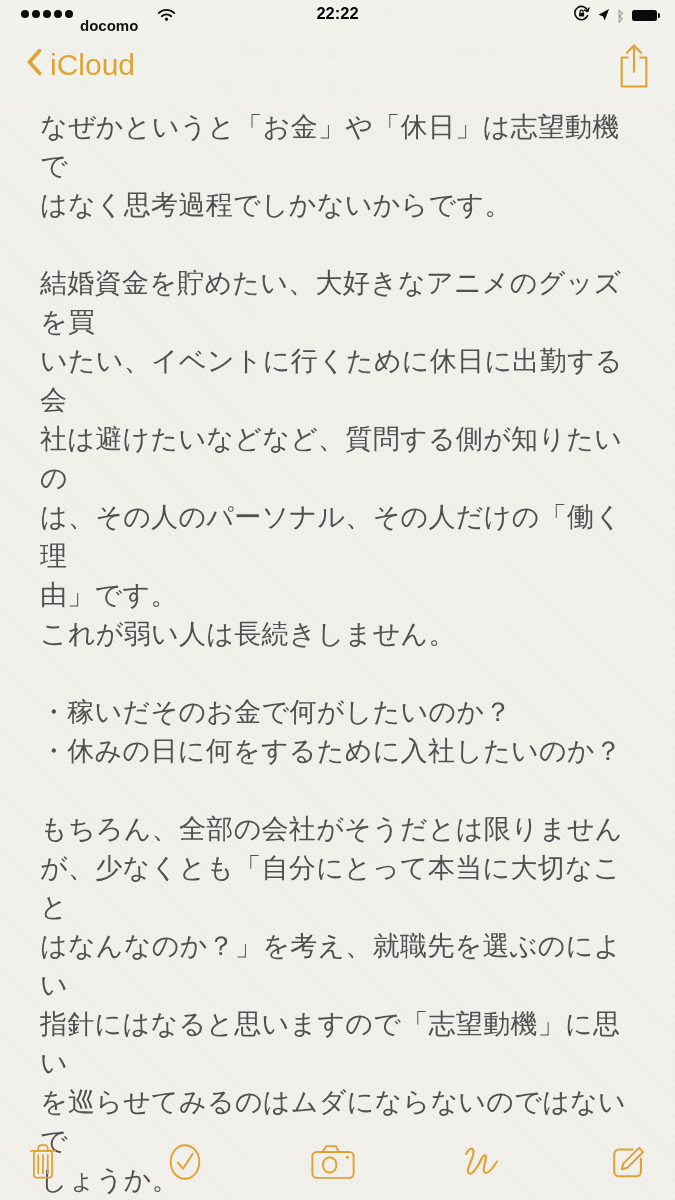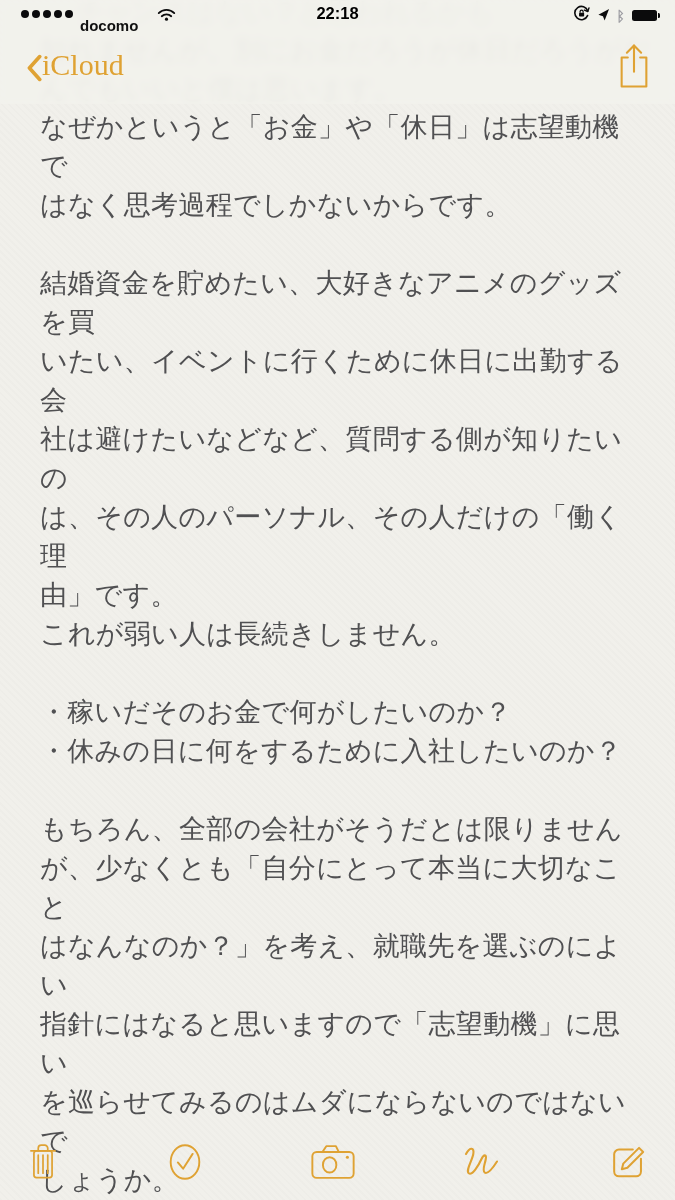--- a/index.html
+++ b/index.html
@@ -46,22 +46,22 @@
   #wifi { position:absolute; left:157px; top:7px; }
   #clock { position:absolute; left:0; right:0; top:4px; text-align:center;
            font-size:16.5px; font-weight:600; color:#000; }
   #right-status { position:absolute; right:18px; top:5px; display:flex; align-items:center; gap:7px; }
   #bt-icon { font-size:14px; color:#9E9EA3; font-weight:bold; line-height:1; }
   #battery { position:relative; width:25px; height:11.5px; background:#0B0B0C; border-radius:2.5px; }
   #battery::after { content:""; position:absolute; right:-3px; top:3.2px; width:2.2px; height:5px;
                     background:#0B0B0C; border-radius:0 1.5px 1.5px 0; }
 
   
-  #back-button { position:absolute; left:26px; top:48px; display:flex; align-items:flex-end;
-                 gap:0; cursor:pointer;font-family:Liberation Serif, serif; }
+  #back-button { position:absolute; left:26px; top:48px; display:flex; align-items:flex-start;
+                 gap:8px; cursor:pointer; }
   #back-label { font-size:30px; color:#DFA233; }
   #share-button { position:absolute; right:22px; top:42px; cursor:pointer; }
 
   svg.stroke-y { stroke:#DFA233; fill:none; stroke-linecap:round; stroke-linejoin:round; }
   svg.stroke-k { stroke:#0B0B0C; fill:none; stroke-linecap:round; }
 
   
   #note-body {
     position:absolute; left:40px; top:108px; width:606px; z-index:1;
   }
@@ -121,21 +121,21 @@
           <i></i>
       </div>
       <span id="carrier">docomo</span>
       <span id="wifi">
         <svg class="stroke-k" width="19" height="15" viewBox="0 0 22 16" stroke-width="2.1">
           <path d="M2 6.4 A 12.5 12.5 0 0 1 20 6.4"></path>
           <path d="M5.5 10 A 8 8 0 0 1 16.5 10"></path>
           <circle cx="11" cy="13.4" r="1.8" fill="#0B0B0C" stroke="none"></circle>
         </svg>
       </span>
-      <div id="clock">22:18</div>
+      <div id="clock">22:22</div>
       <div id="right-status">
         <span>
           <svg width="17" height="17" viewBox="0 0 18 18">
             <path d="M15.4 11.2 A 7 7 0 1 1 15.6 6.4" fill="none" stroke="#0B0B0C" stroke-width="1.7" stroke-linecap="round"></path>
             <path d="M16.9 3.2 L15.6 6.9 L12.1 5.4" fill="none" stroke="#0B0B0C" stroke-width="1.5" stroke-linecap="round" stroke-linejoin="round"></path>
             <rect x="6.4" y="8.1" width="5.4" height="4.2" rx="0.8" fill="#0B0B0C"></rect>
             <path d="M7.5 8.1 V7 a1.6 1.6 0 0 1 3.2 0 V8.1" fill="none" stroke="#0B0B0C" stroke-width="1.3"></path>
           </svg>
         </span>
         <span>

